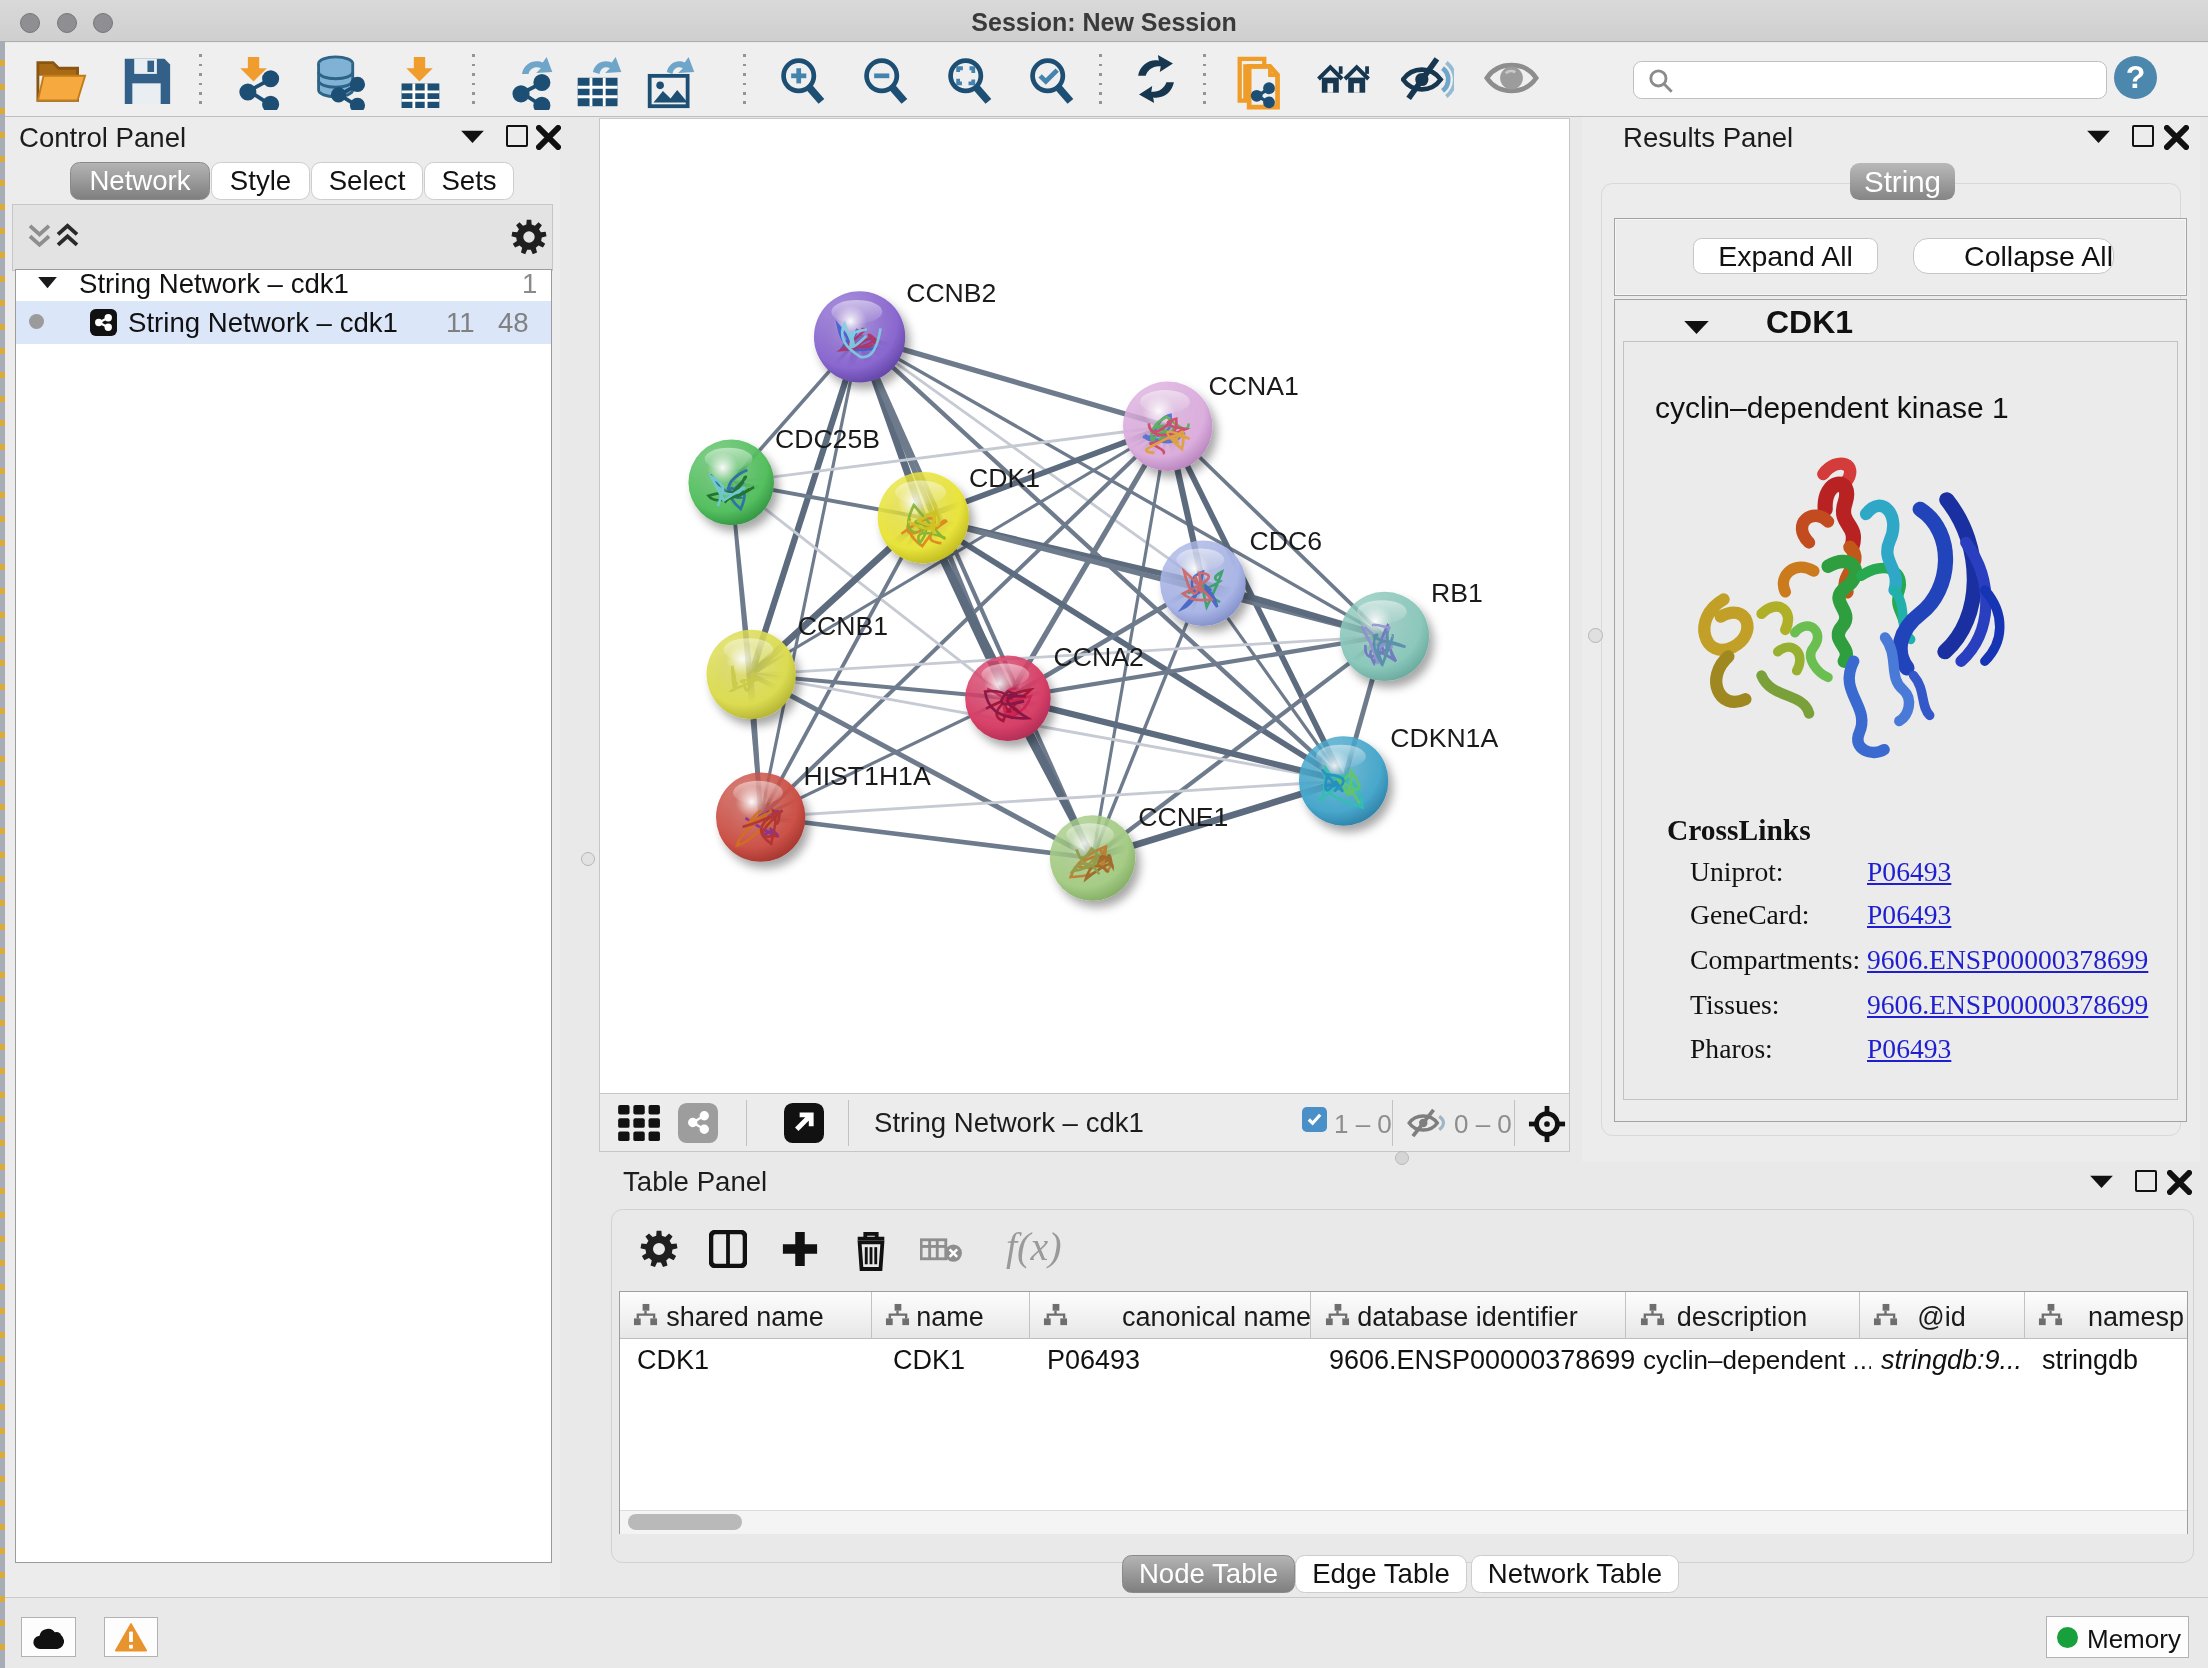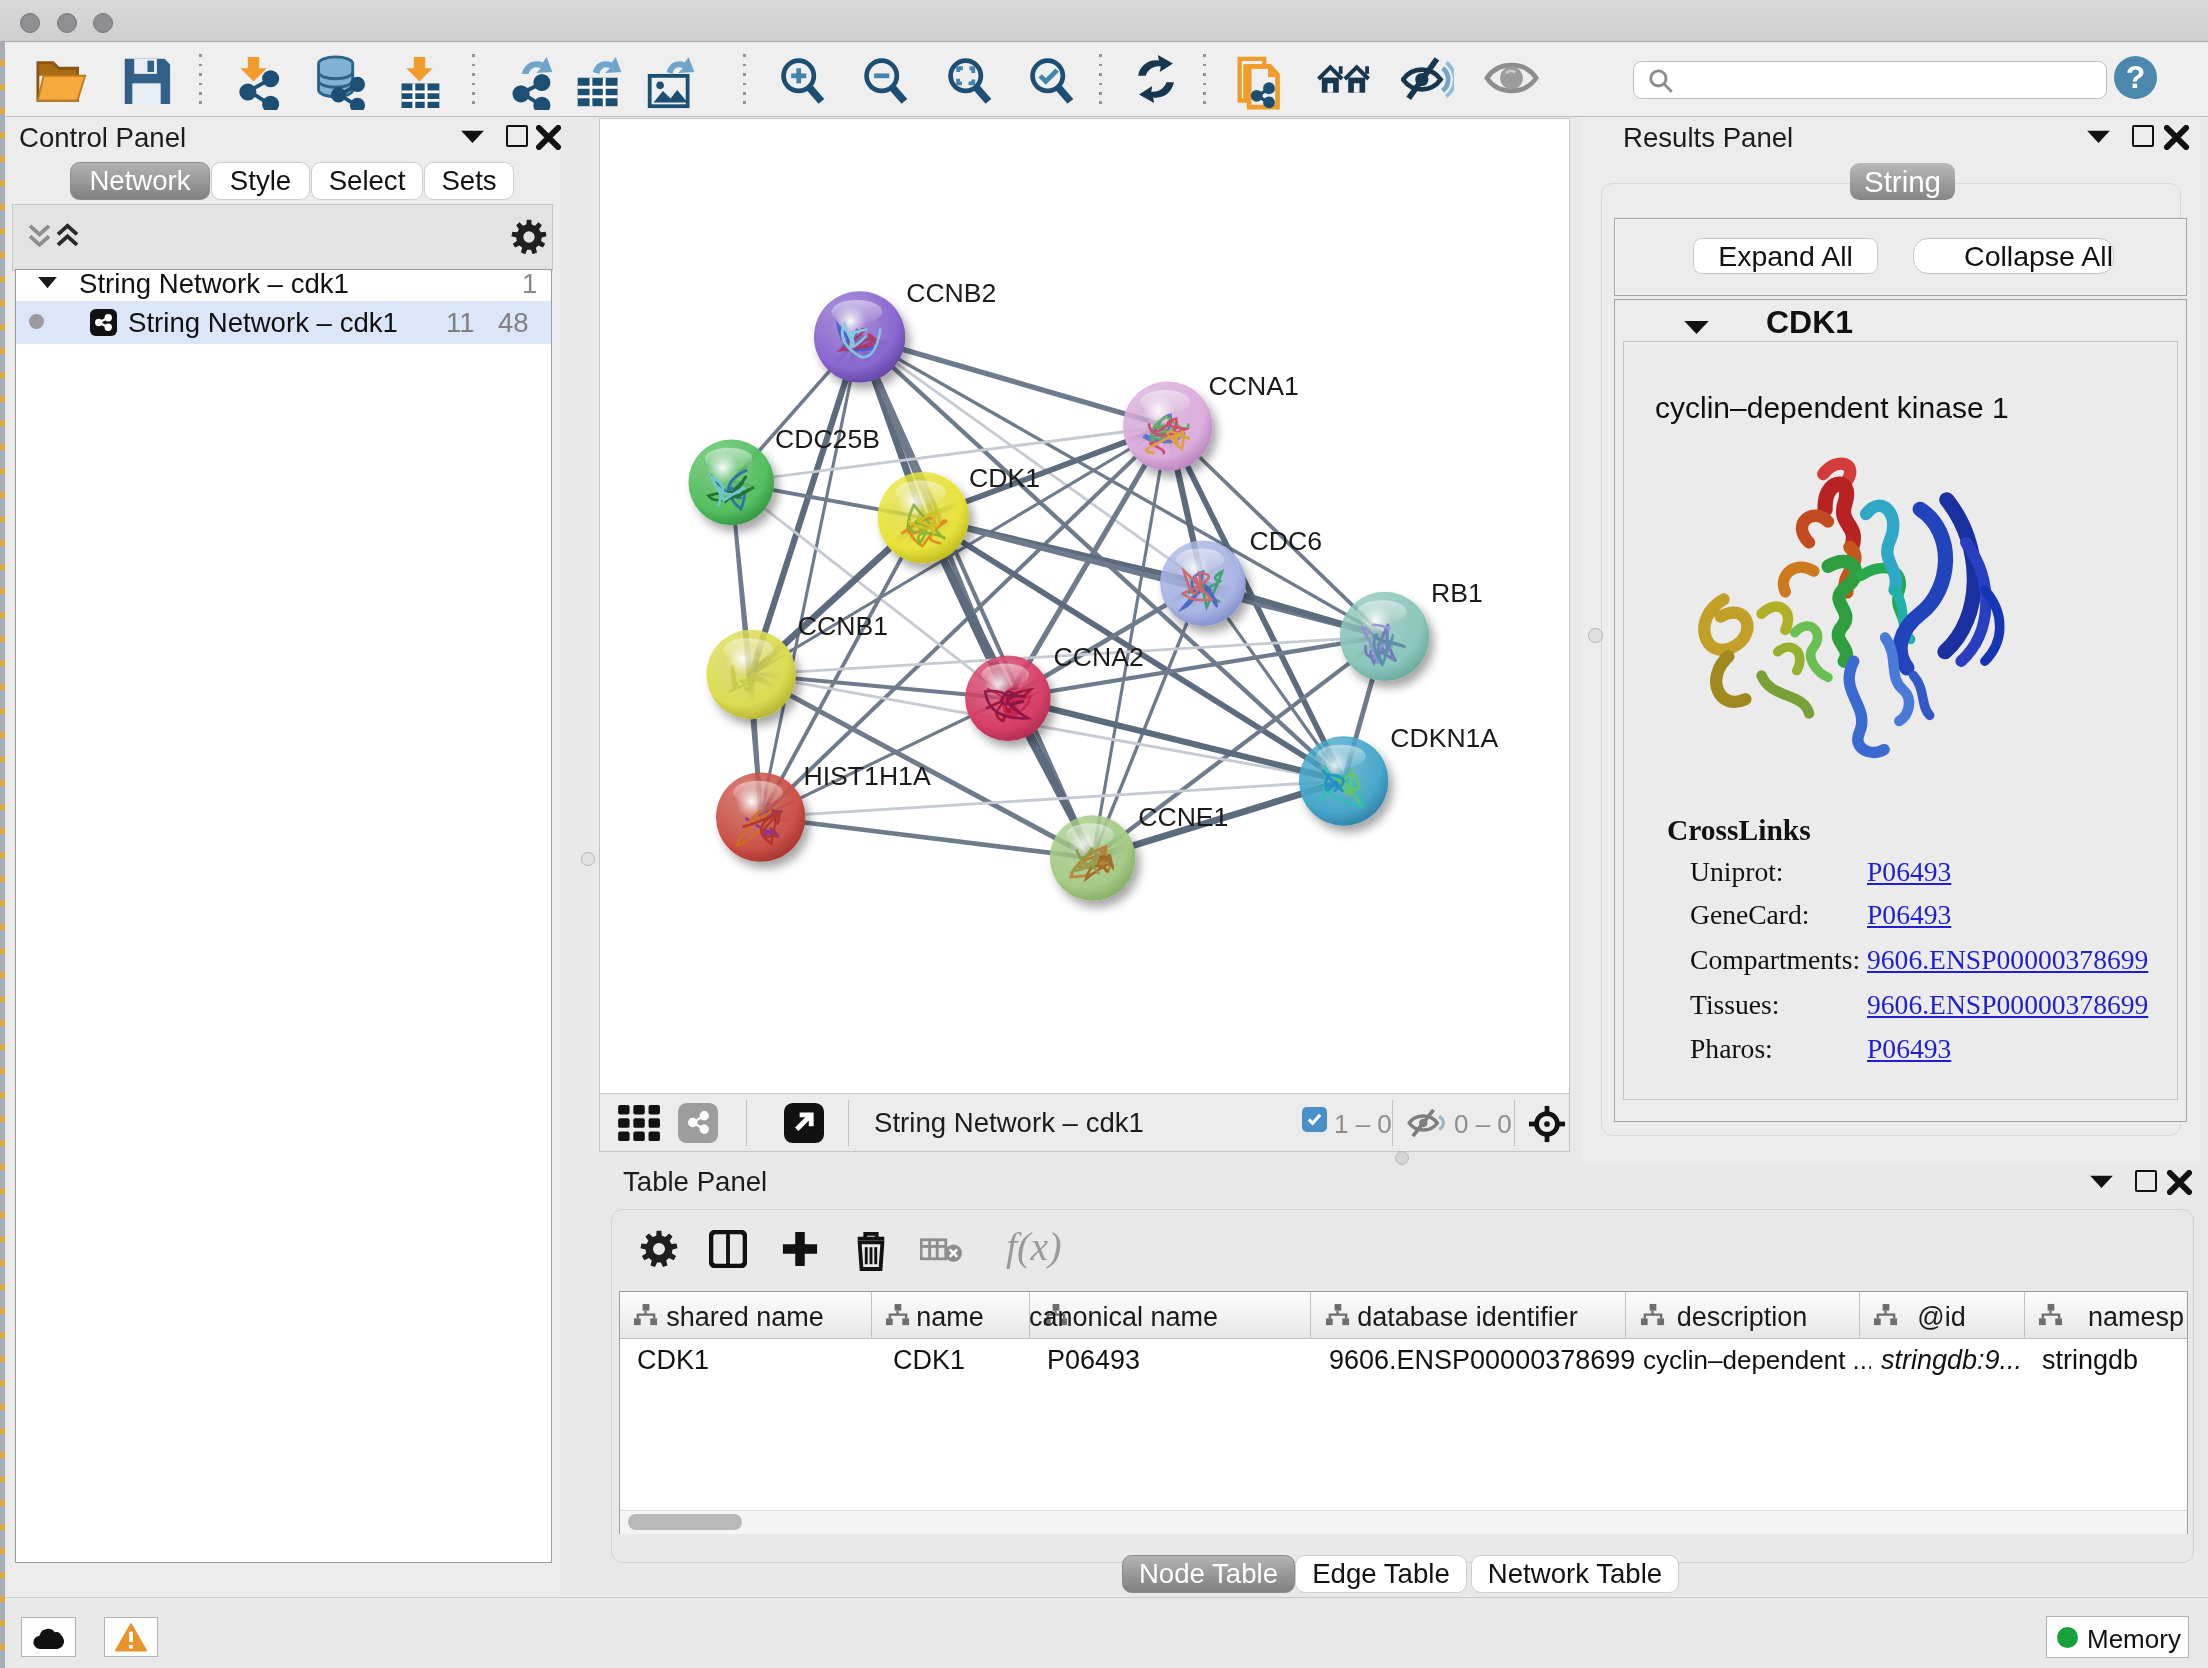--- a/index.html
+++ b/index.html
@@ -44,20 +44,21 @@
   .link { font-family:"Liberation Serif", serif; color:#1f1fd0; text-decoration:underline; font-size:27.6px; }
   .slbl { font-family:"Liberation Serif", serif; color:#111; font-size:27.6px; }
 </style>
 </head>
 <body>
 
 <div id="titlebar">
   <div class="tl" style="left:20px;"></div>
   <div class="tl" style="left:57px;"></div>
   <div class="tl" style="left:93px;"></div>
+  <div id="wtitle">Session: New Session</div>
 </div>
 
 <div id="toolbar">
 
   <svg class="tbi" style="left:34px;" width="55" height="51" viewBox="0 0 58 54">
     <path d="M4 8 h16 l6 6 h20 v8 H4 z" fill="#a96a15"></path>
     <path d="M4 8 h16 l6 6 h20 v34 H4 z" fill="none" stroke="#8a5510" stroke-width="3"></path>
     <path d="M10 22 h44 l-8 26 H4 z" fill="#f5a93f" stroke="#c07c1a" stroke-width="2"></path>
   </svg>
 
@@ -732,21 +733,21 @@
     </svg>
   <div style="position:absolute;left:272px;top:140px;width:158px;height:28.5px;font-size:27px;color:#1a1a1a;text-align:center;overflow:hidden;white-space:nowrap;">name</div>
   <svg style="position:absolute;left:444px;top:141px;" width="25" height="25" viewBox="0 0 26 26">
       <g fill="#6e6e6e">
         <rect x="10" y="1" width="7" height="7"></rect>
         <rect x="1" y="16" width="7" height="7"></rect>
         <rect x="18" y="16" width="7" height="7"></rect>
       </g>
       <path d="M13 8 v4 M5 16 v-4 h17 v4" fill="none" stroke="#6e6e6e" stroke-width="2.4"></path>
     </svg>
-  <div style="position:absolute;left:430px;top:140px;width:282px;height:28.5px;font-size:27px;color:#1a1a1a;text-align:left;overflow:hidden;white-space:nowrap;">canonical name</div>
+  <div style="position:absolute;left:430px;top:140px;width:282px;height:28.5px;font-size:27px;color:#1a1a1a;text-align:right;overflow:hidden;white-space:nowrap;">canonical name</div>
   <svg style="position:absolute;left:726px;top:141px;" width="25" height="25" viewBox="0 0 26 26">
       <g fill="#6e6e6e">
         <rect x="10" y="1" width="7" height="7"></rect>
         <rect x="1" y="16" width="7" height="7"></rect>
         <rect x="18" y="16" width="7" height="7"></rect>
       </g>
       <path d="M13 8 v4 M5 16 v-4 h17 v4" fill="none" stroke="#6e6e6e" stroke-width="2.4"></path>
     </svg>
   <div style="position:absolute;left:711px;top:140px;width:315px;height:28.5px;font-size:27px;color:#1a1a1a;text-align:center;overflow:hidden;white-space:nowrap;">database identifier</div>
   <svg style="position:absolute;left:1041px;top:141px;" width="25" height="25" viewBox="0 0 26 26">

